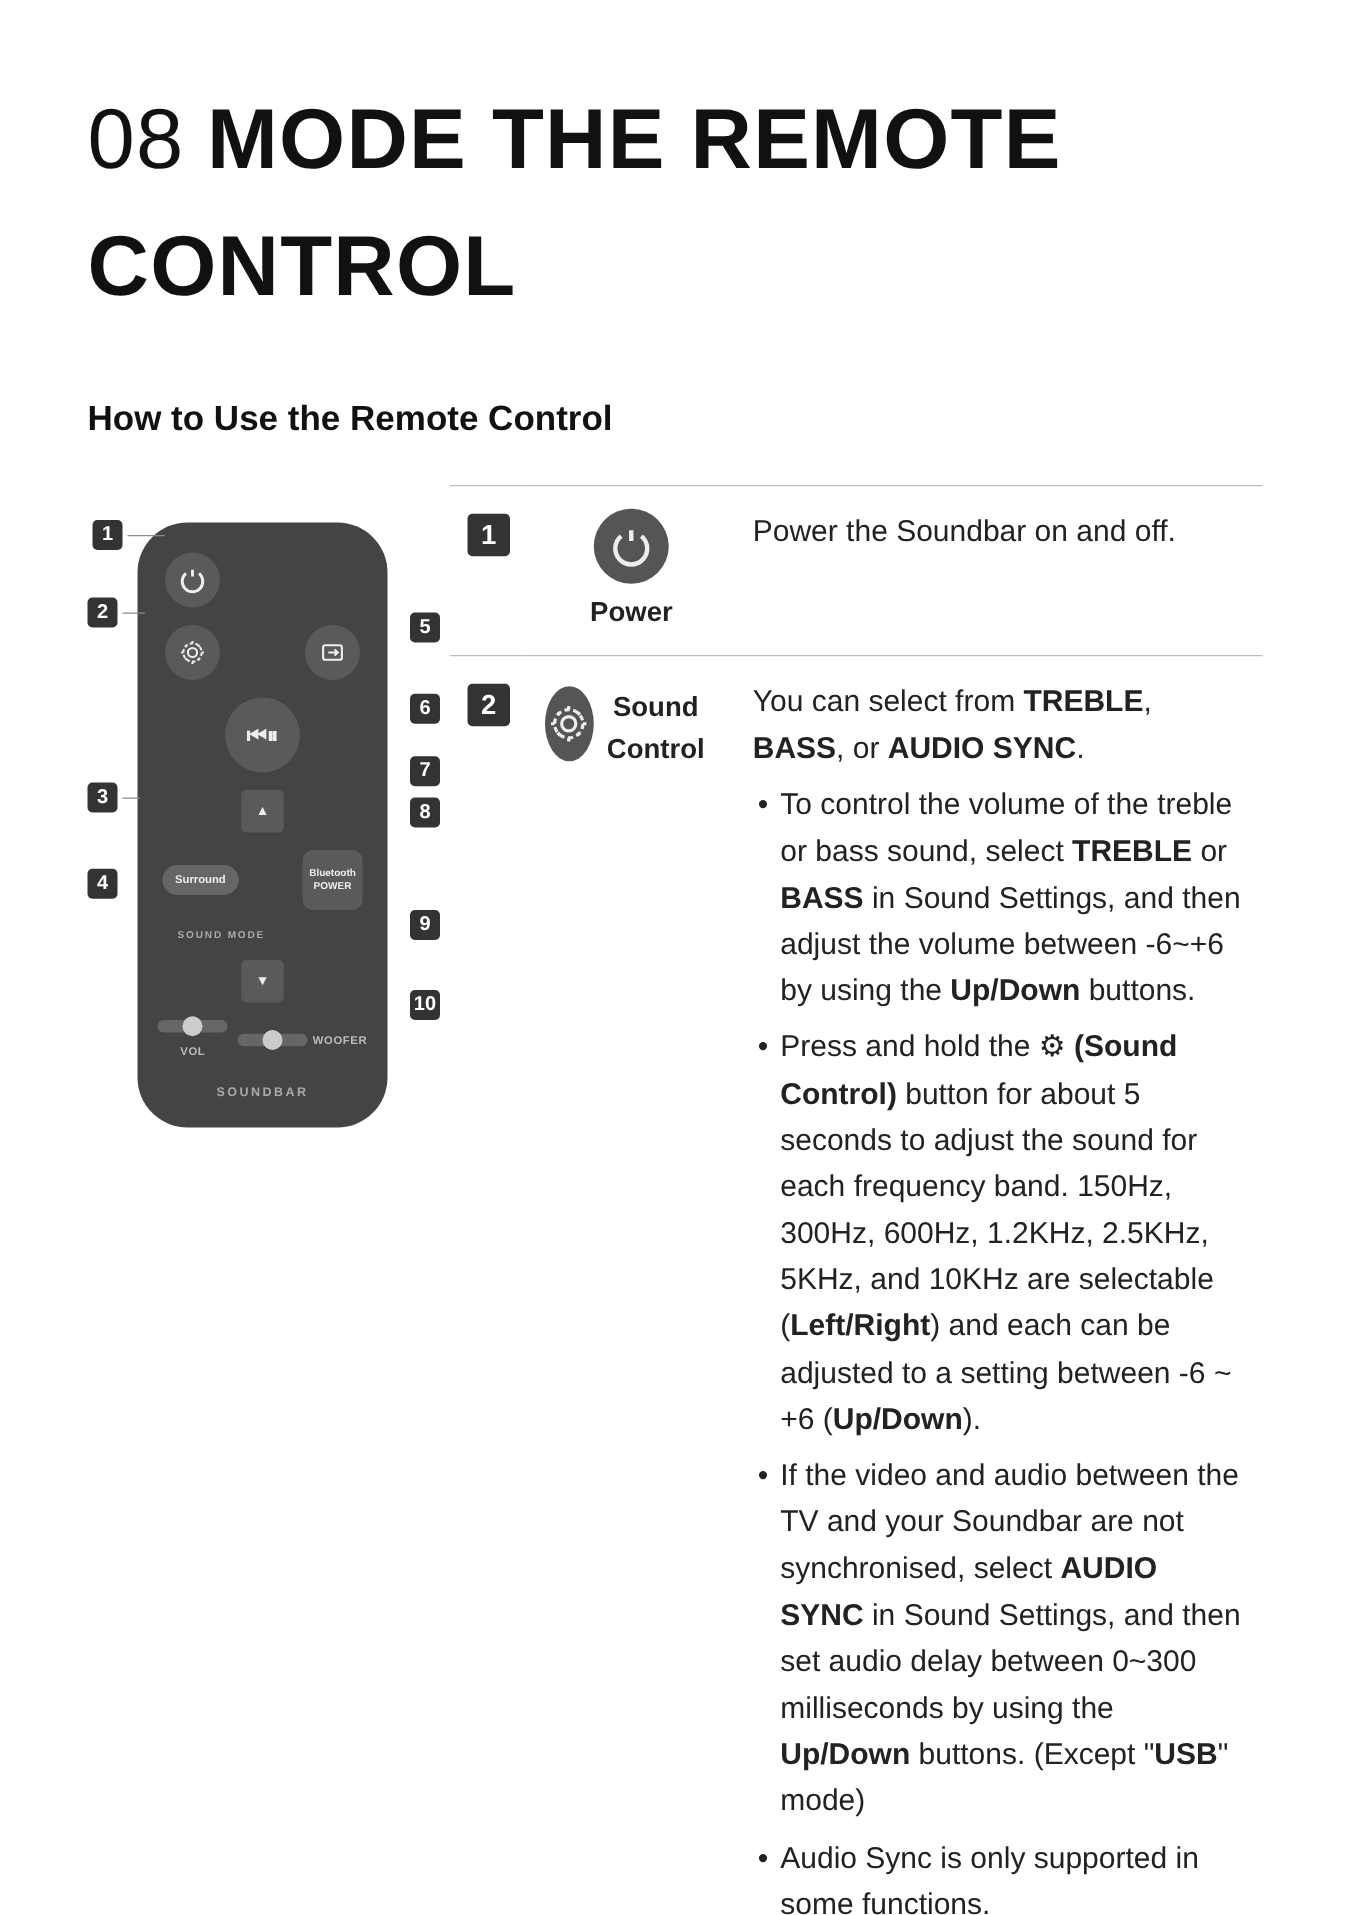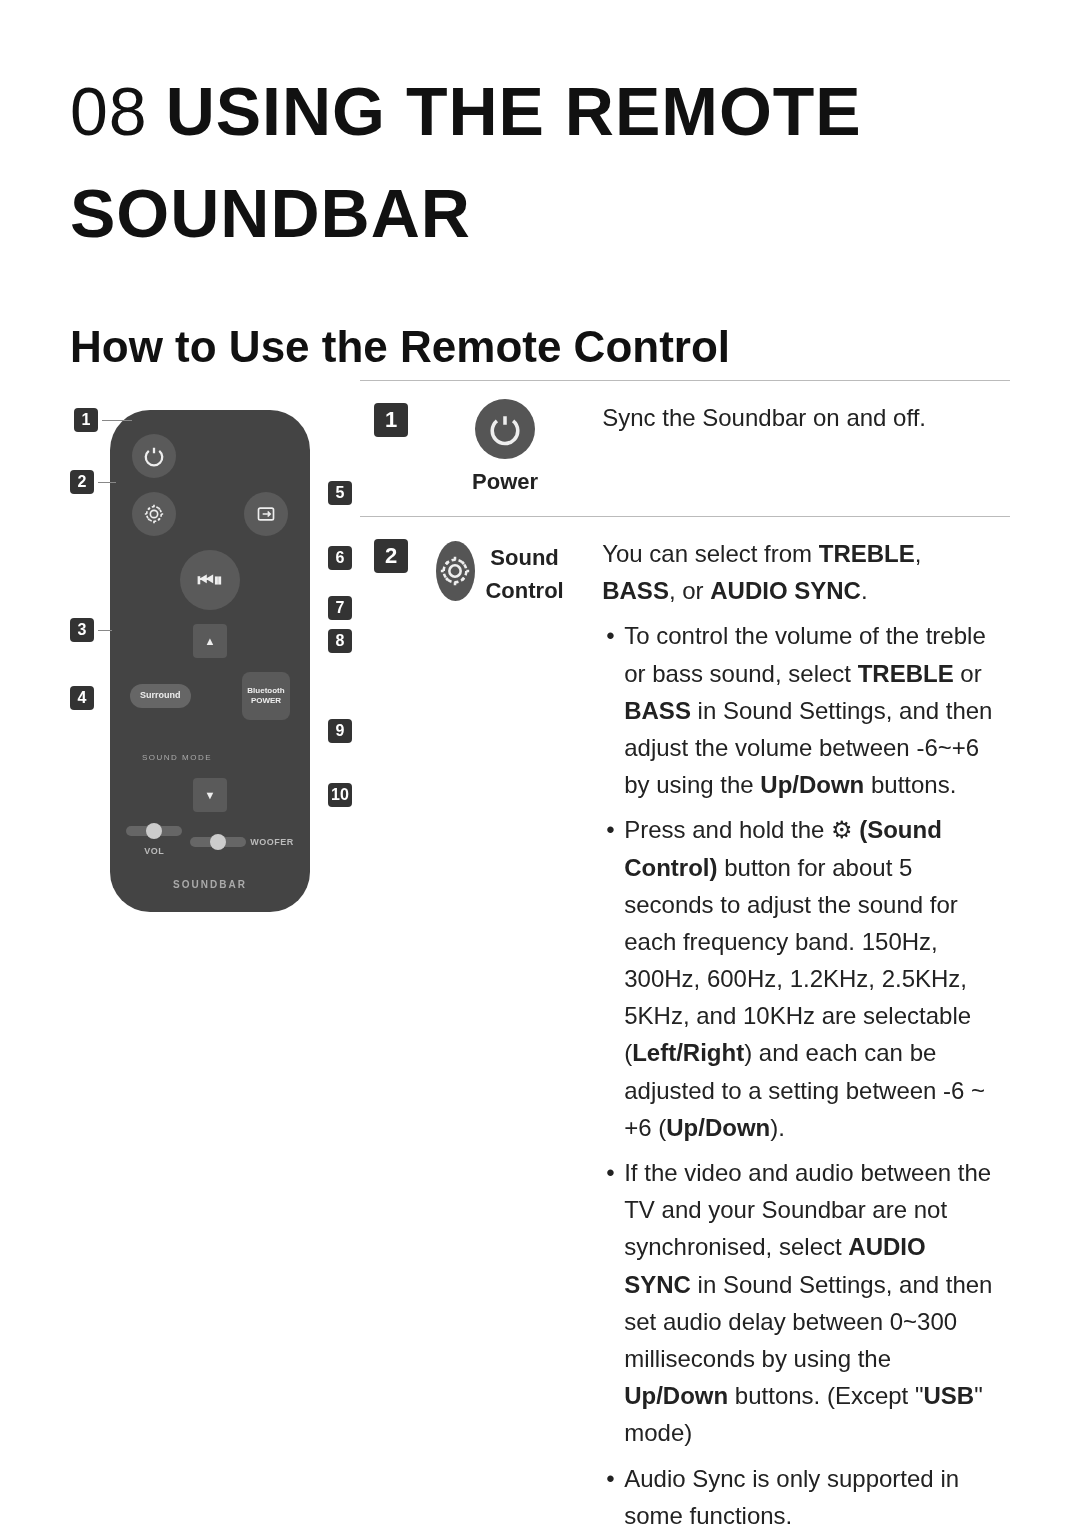--- a/index.html
+++ b/index.html
@@ -18,22 +18,23 @@
       font-weight: 900;
       letter-spacing: 1px;
       margin-bottom: 50px;
       color: #111;
     }
     h1 span.ch {
       font-weight: 400;
       margin-right: 18px;
     }
     h2 {
-      font-size: 44px;
-      font-weight: 700;
+      font-size: 28px;
+      font-weight: 700;
+      margin-bottom: 32px;
       color: #111;
     }
     .main-table {
       width: 100%;
       border-collapse: collapse;
       border-top: 1.5px solid #bbb;
     }
     .main-table td {
       border-bottom: 1.5px solid #bbb;
       vertical-align: top;
@@ -193,21 +194,21 @@
       color: #eee;
       font-size: 11px;
       font-weight: 700;
       margin: 0 auto;
     }
   </style>
 </head>
 <body>
 
 <h1>
-  <span class="ch">08</span><span>USING THE REMOTE SOUNDBAR</span>
+  <span class="ch">08</span><span>MODE THE REMOTE CONTROL</span>
 </h1>
 
 <h2>How to Use the Remote Control</h2>
 
 <div class="diagram-outer">
 
   <div class="remote-diagram-col" style="position:relative;">
 
     <div class="remote-body" style="margin-top:10px; margin-left:10px;">
 
@@ -256,21 +257,21 @@
         <div style="display:flex;flex-direction:column;align-items:center;">
           <div class="r-surround-btn">Surround</div>
         </div>
         <div style="display:flex;flex-direction:column;align-items:center;">
           <div class="r-btn r-btn-sm" style="border-radius:6px; font-size:8px; width:48px; height:48px; border-radius:8px;">
             <span style="font-size:8px; text-align:center; line-height:1.2;">Bluetooth<br>POWER</span>
           </div>
         </div>
       </div>
 
-      <div style="font-size:8px; color:#aaa; letter-spacing:1.5px; font-weight:400; align-self:flex-start; padding-left:14px;margin-top:18px;">SOUND MODE</div>
+      <div style="font-size:8px; color:#aaa; letter-spacing:1.5px; font-weight:700; align-self:flex-start; padding-left:14px;">SOUND MODE</div>
 
       <div class="remote-row">
         <div class="r-btn r-btn-sm" style="border-radius:4px; background:#5a5a5a;">
           <span>▼</span>
         </div>
       </div>
 
       <div class="r-vol-row">
         <div style="display:flex;flex-direction:column;align-items:center; gap:9px;">
           <div class="r-slider">
@@ -346,21 +347,21 @@
             <div style="width:60px;height:60px;border-radius:50%;background:#555;display:flex;align-items:center;justify-content:center;">
               <svg viewBox="0 0 24 24" width="34" height="34" fill="none" stroke="#eee" stroke-width="2.5">
                 <path d="M12 3v6"></path>
                 <path d="M6.3 6.3A9 9 0 1 0 17.7 6.3"></path>
               </svg>
             </div>
             <span class="icon-label">Power</span>
           </div>
         </td>
         <td class="desc-cell">
-          <span>Sync the Soundbar on and off.</span>
+          <span>Power the Soundbar on and off.</span>
         </td>
       </tr>
 
       <tr>
         <td class="num-cell">
           <span class="num-badge">2</span>
         </td>
         <td class="icon-cell">
           <div style="display:flex;flex-direction:row;align-items:center;">
             <div style="width:60px;height:60px;border-radius:50%;background:#555;display:flex;align-items:center;justify-content:center;">

